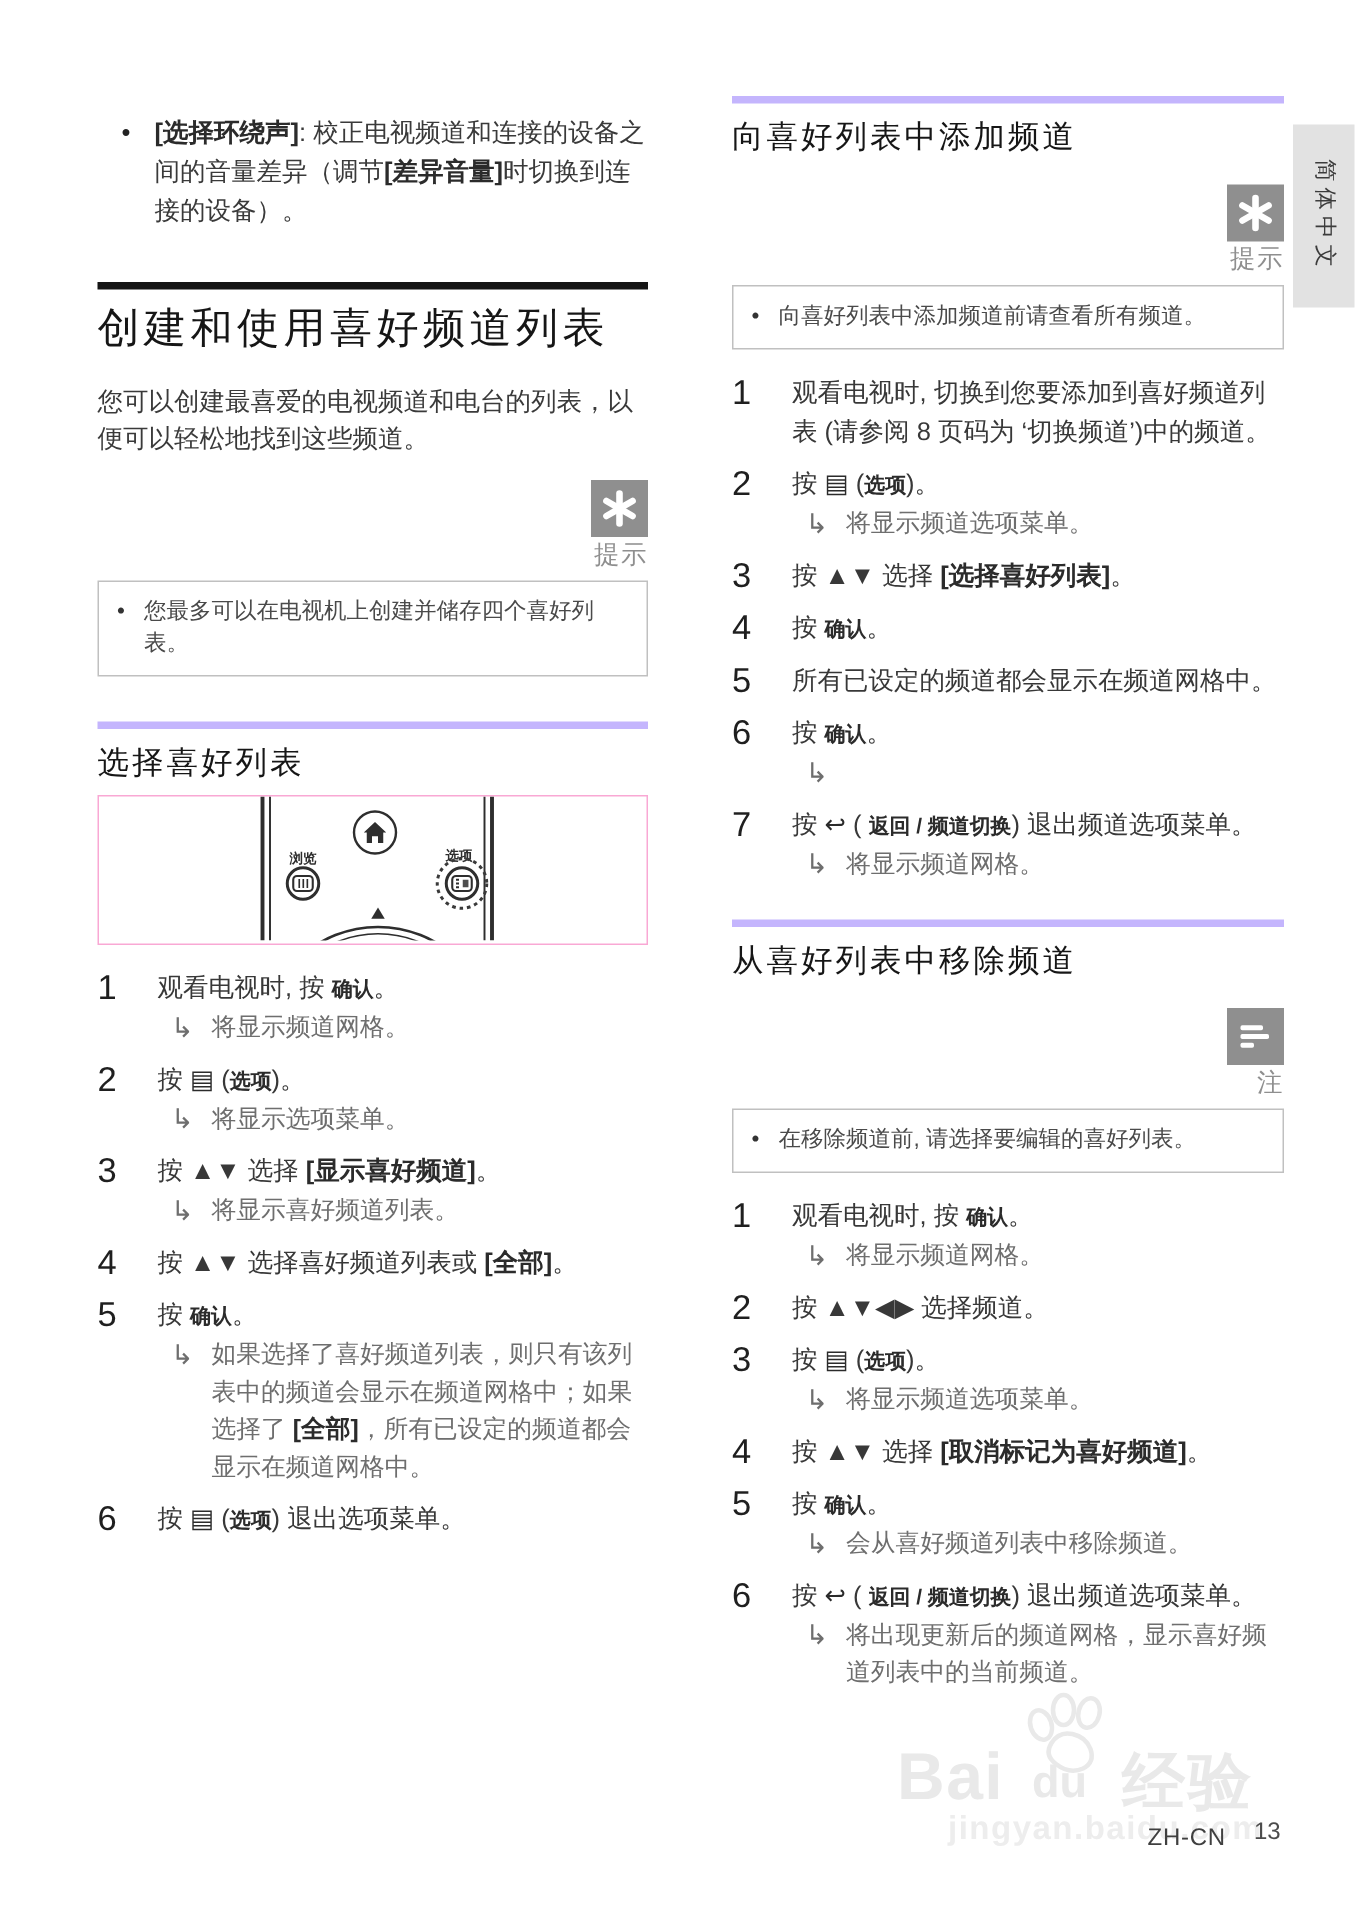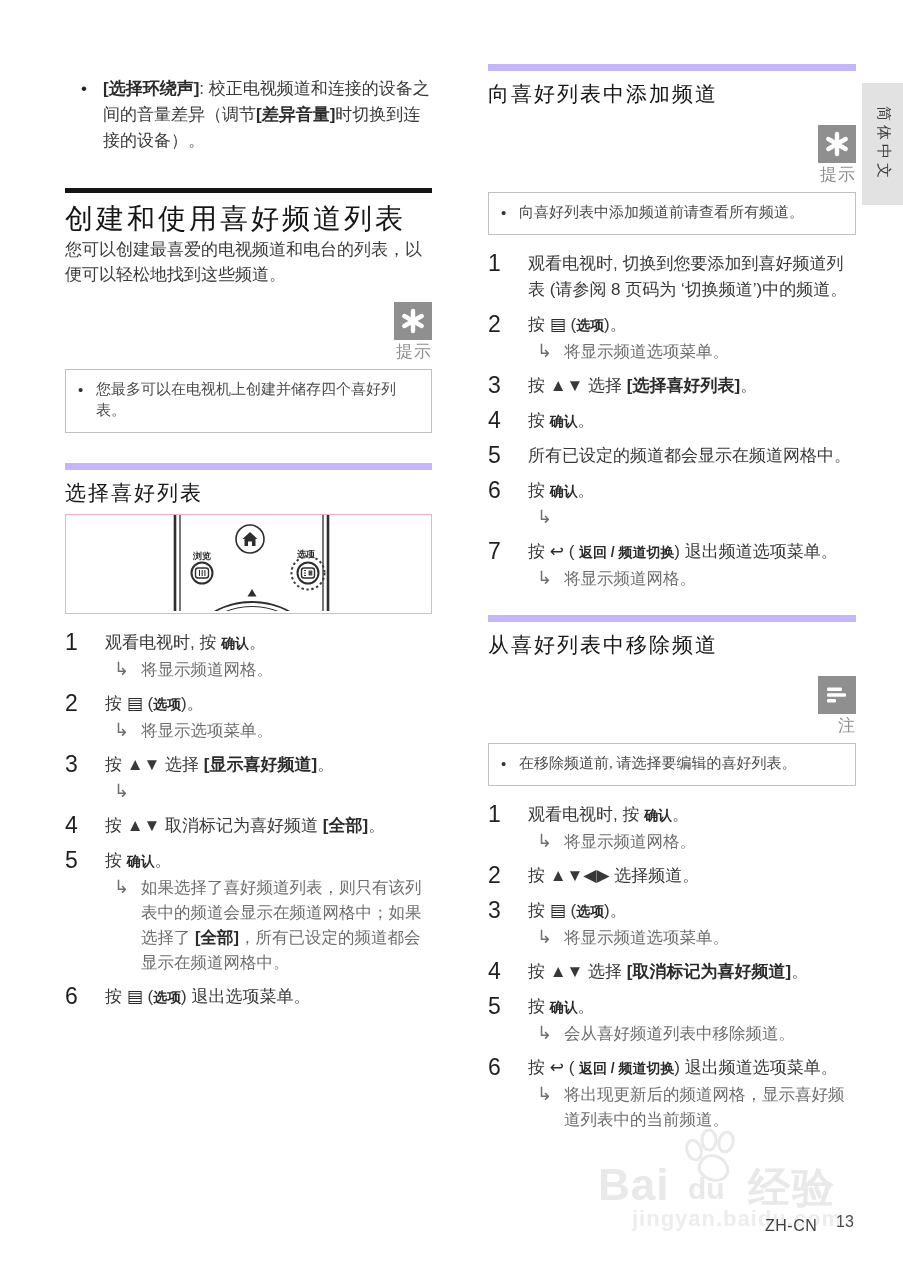--- a/index.html
+++ b/index.html
@@ -13,36 +13,36 @@
 
   
   .sub-bullet{display:flex;font-size:17px;line-height:26px;color:#3a3a3a;}
   .sub-bullet .dot{width:38px;flex:none;text-align:center;color:#222;}
   .sub-bullet .bt{flex:1;}
 
   
   .rule-thick{border-top:5px solid #151515;margin-top:34px;}
   h1.doc-h1{margin:8px 0 0;font-size:28px;font-weight:500;color:#161616;
      letter-spacing:3px;line-height:36px;}
-  .h2-block{margin-top:30px;border-top:7px solid #c4b5fd;padding-top:9px;}
+  .h2-block{margin-top:30px;border-top:5px solid #c4b5fd;padding-top:9px;}
   .h2-block .h2t{font-size:21px;font-weight:500;color:#161616;letter-spacing:2px;line-height:27px;}
 
-  .intro{font-size:17px;line-height:25px;color:#3a3a3a;}
+  .intro{margin-top:18px;font-size:17px;line-height:25px;color:#3a3a3a;}
 
   
   .advice{margin-top:15px;}
   .advice-head{display:flex;align-items:flex-end;flex-direction:column;}
   .advice-icon{width:38px;height:38px;background:#8f8f8f;flex:none;
      display:flex;align-items:center;justify-content:center;}
   .advice-label{font-size:17px;color:#8f8f8f;margin:0 0 6px 15px;letter-spacing:1px;}
   .advice-box{border:1px solid #c0c0c0;padding:9px 12px 11px;font-size:15px;
      line-height:21px;color:#4a4a4a;}
   .advice-box .row{display:flex;}
   .advice-box .b{width:18px;flex:none;color:#333;}
-  .advice-box .t{flex:1;font-family:Liberation Serif, serif;}
+  .advice-box .t{flex:1;}
 
   
   .figure{margin-top:8px;border:1px solid #f9a8d4;height:98px;background:#fff;}
 
   
   .steps{margin-top:16px;}
   .step{display:flex;margin-bottom:9px;}
   .step-num{width:40px;flex:none;font-size:23px;line-height:25px;color:#1f1f1f;}
   .step-body{flex:1;}
   .step-line{font-size:17px;line-height:26px;color:#383838;}
@@ -169,27 +169,28 @@
               <div class="res-text"><span class="seg-n">将显示选项菜单。</span></div>
             </div>
           </div>
         </div>
         <div class="step">
           <div class="step-num">3</div>
           <div class="step-body">
             <div class="step-line"><span class="seg-n">按 ▲▼ 选择 </span><span class="seg-b">[显示喜好频道]</span><span class="seg-n">。</span></div>
             <div class="res">
               <span class="res-arrow">↳</span>
+              <div class="res-text"><span class="seg-n">将显示喜好频道列表。</span></div>
             </div>
           </div>
         </div>
         <div class="step">
           <div class="step-num">4</div>
           <div class="step-body">
-            <div class="step-line"><span class="seg-n">按 ▲▼ 取消标记为喜好频道 </span><span class="seg-b">[全部]</span><span class="seg-n">。</span></div>
+            <div class="step-line"><span class="seg-n">按 ▲▼ 选择喜好频道列表或 </span><span class="seg-b">[全部]</span><span class="seg-n">。</span></div>
           </div>
         </div>
         <div class="step">
           <div class="step-num">5</div>
           <div class="step-body">
             <div class="step-line"><span class="seg-n">按 </span><span class="seg-key">确认</span><span class="seg-n">。</span></div>
             <div class="res">
               <span class="res-arrow">↳</span>
               <div class="res-text"><span class="seg-n">如果选择了喜好频道列表，则只有该列表中的频道会显示在频道网格中；如果选择了 </span><span class="seg-b">[全部]</span><span class="seg-n">，所有已设定的频道都会显示在频道网格中。</span></div>
             </div>

